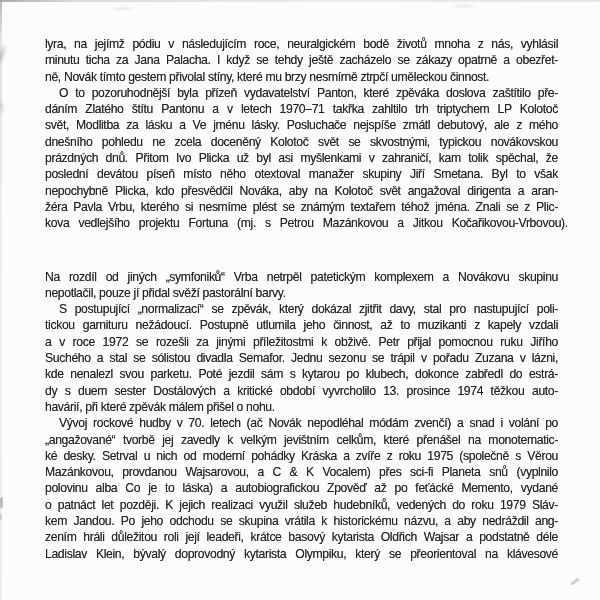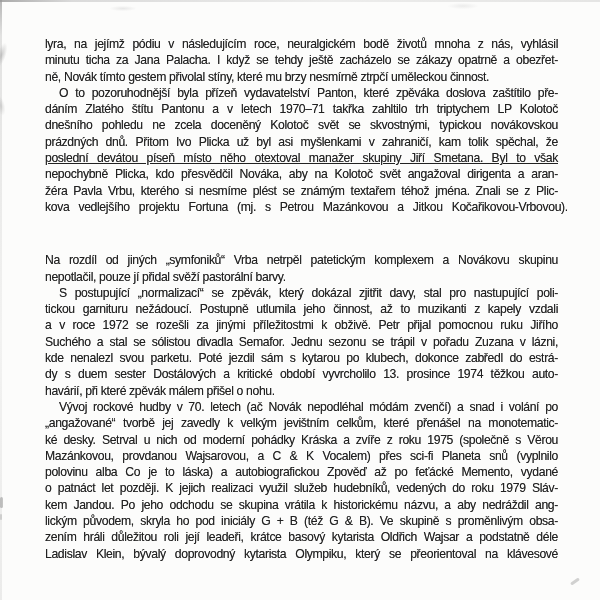--- a/index.html
+++ b/index.html
@@ -92,23 +92,24 @@
 
   <main class="text-block">
       <div class="para">
         <div class="line" style="word-spacing: 4.808px;">lyra, na jejímž pódiu v následujícím roce, neuralgickém bodě životů mnoha z nás, vyhlásil</div>
         <div class="line" style="word-spacing: 3.284px;">minutu ticha za Jana Palacha. I když se tehdy ještě zacházelo se zákazy opatrně a obezřet-</div>
         <div class="line">ně, Novák tímto gestem přivolal stíny, které mu brzy nesmírně ztrpčí uměleckou činnost.</div>
       </div>
       <div class="para">
         <div class="line" style="text-indent: 14px; word-spacing: 4.007px;">O to pozoruhodnější byla přízeň vydavatelství Panton, které zpěváka doslova zaštítilo pře-</div>
         <div class="line" style="word-spacing: 5.16px;">dáním Zlatého štítu Pantonu a v letech 1970–71 takřka zahltilo trh triptychem LP Kolotoč</div>
+        <div class="line" style="word-spacing: 3.971px;">svět, Modlitba za lásku a Ve jménu lásky. Posluchače nejspíše zmátl debutový, ale z mého</div>
         <div class="line" style="word-spacing: 6.441px;">dnešního pohledu ne zcela doceněný Kolotoč svět se skvostnými, typickou novákovskou</div>
         <div class="line" style="word-spacing: 4.468px;">prázdných dnů. Přitom Ivo Plicka už byl asi myšlenkami v zahraničí, kam tolik spěchal, že</div>
-        <div class="line" style="word-spacing: 5.654px; text-decoration: underline;">poslední devátou píseň místo něho otextoval manažer skupiny Jiří Smetana. Byl to však</div>
+        <div class="line" style="word-spacing: 5.654px;">poslední devátou píseň místo něho otextoval manažer skupiny Jiří Smetana. Byl to však</div>
         <div class="line" style="word-spacing: 4.018px;">nepochybně Plicka, kdo přesvědčil Nováka, aby na Kolotoč svět angažoval dirigenta a aran-</div>
         <div class="line" style="word-spacing: 2.914px;">žéra Pavla Vrbu, kterého si nesmíme plést se známým textařem téhož jména. Znali se z Plic-</div>
         <div class="line" style="word-spacing: 6.022px;">kova vedlejšího projektu Fortuna (mj. s Petrou Mazánkovou a Jitkou Kočařikovou-Vrbovou).</div>
         <div class="line" style="word-spacing: 5.997px; margin-top: 37px;">Na rozdíl od jiných „symfoniků“ Vrba netrpěl patetickým komplexem a Novákovu skupinu</div>
         <div class="line">nepotlačil, pouze jí přidal svěží pastorální barvy.</div>
       </div>
       <div class="para">
         <div class="line" style="text-indent: 14px; word-spacing: 4.857px;">S postupující „normalizací“ se zpěvák, který dokázal zjitřit davy, stal pro nastupující poli-</div>
         <div class="line" style="word-spacing: 4.926px;">tickou garnituru nežádoucí. Postupně utlumila jeho činnost, až to muzikanti z kapely vzdali</div>
         <div class="line" style="word-spacing: 4.668px; text-align: center;">a v roce 1972 se rozešli za jinými příležitostmi k obživě. Petr přijal pomocnou ruku Jiřího</div>
@@ -118,18 +119,17 @@
         <div class="line">havárií, při které zpěvák málem přišel o nohu.</div>
       </div>
       <div class="para">
         <div class="line" style="text-indent: 14px; word-spacing: 2.935px;">Vývoj rockové hudby v 70. letech (ač Novák nepodléhal módám zvenčí) a snad i volání po</div>
         <div class="line" style="word-spacing: 4.514px;">„angažované“ tvorbě jej zavedly k velkým jevištním celkům, které přenášel na monotematic-</div>
         <div class="line" style="word-spacing: 3.22px;">ké desky. Setrval u nich od moderní pohádky Kráska a zvíře z roku 1975 (společně s Věrou</div>
         <div class="line" style="word-spacing: 5.609px;">Mazánkovou, provdanou Wajsarovou, a C &amp; K Vocalem) přes sci-fi Planeta snů (vyplnilo</div>
         <div class="line" style="word-spacing: 4.966px;">polovinu alba Co je to láska) a autobiografickou Zpověď až po feťácké Memento, vydané</div>
         <div class="line" style="word-spacing: 3.279px;">o patnáct let později. K jejich realizaci využil služeb hudebníků, vedených do roku 1979 Sláv-</div>
         <div class="line" style="word-spacing: 3.396px;">kem Jandou. Po jeho odchodu se skupina vrátila k historickému názvu, a aby nedráždil ang-</div>
-        <div class="line" style="word-spacing: 3.32px;">lickým původem, skryla ho pod iniciály G + B (též G &amp; B). Ve skupině s proměnlivým obsa-</div>
         <div class="line" style="word-spacing: 3.781px;">zením hráli důležitou roli její leadeři, krátce basový kytarista Oldřich Wajsar a podstatně déle</div>
         <div class="line" style="word-spacing: 5.98px;">Ladislav Klein, bývalý doprovodný kytarista Olympiku, který se přeorientoval na klávesové</div>
       </div>
     </main>
 </div>
 
 </body></html>

